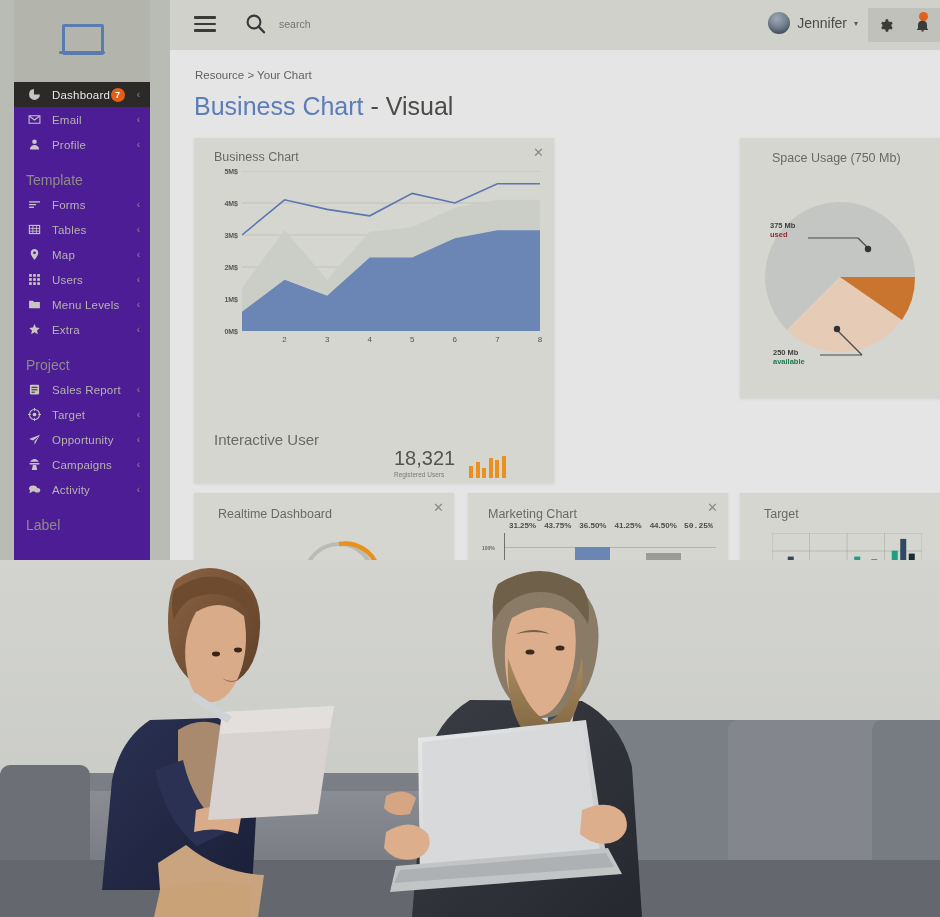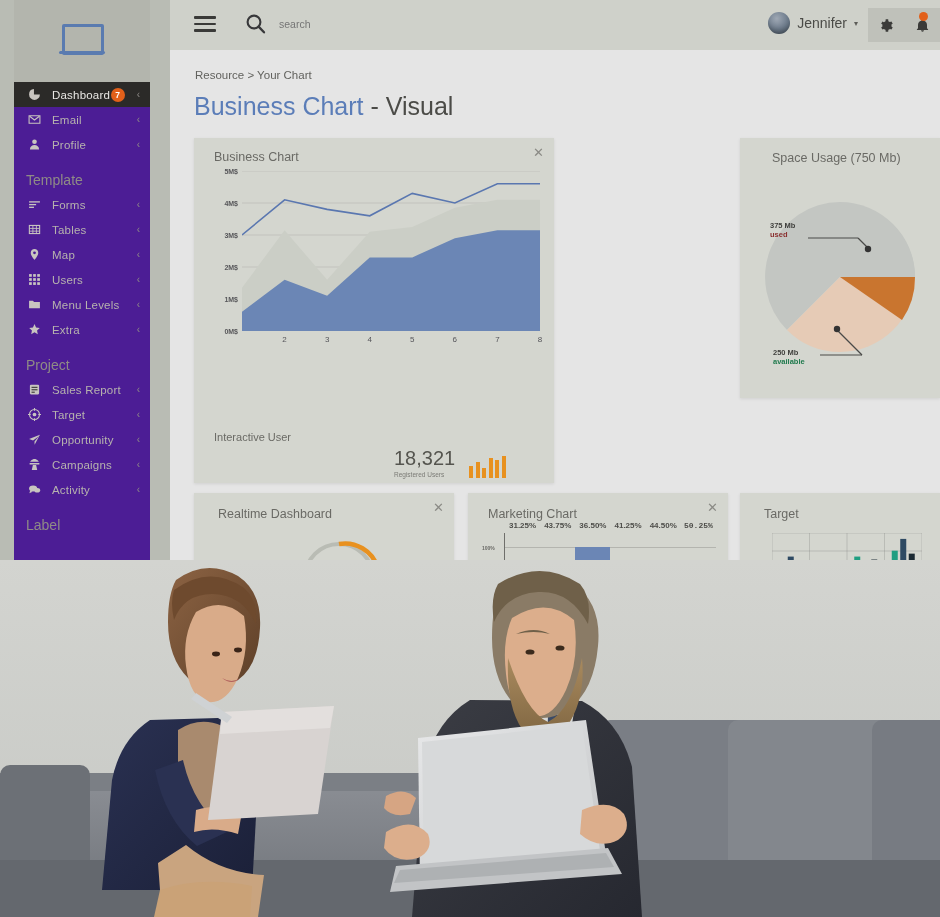--- a/index.html
+++ b/index.html
@@ -60,21 +60,21 @@
   #card-business .card-title{position:absolute;left:20px;top:12px;}
   .chart-wrap{position:absolute;left:10px;top:33px;width:340px;height:190px;}
   .y-labels{position:absolute;left:0;top:0;width:34px;height:160px;}
   .y-lab{position:absolute;right:0;font-size:7px;color:#57575a;font-weight:bold;transform:translateY(-50%);}
   .plot{position:absolute;left:38px;top:0;right:4px;height:160px;}
   .plot svg{display:block;width:100%;height:100%;}
   .x-labels{position:absolute;left:38px;right:4px;top:164px;height:14px;}
   .x-lab{position:absolute;font-size:8px;color:#55555a;transform:translateX(-50%);}
 
   .blurb{position:absolute;left:20px;top:258px;width:320px;font-size:9.3px;line-height:1.5;color:#6e6e69;}
-  .iu-title{position:absolute;left:20px;top:293px;font-size:11px;color:#6a6a65;}
+  .iu-title{position:absolute;left:20px;top:293px;font-size:15px;color:#6a6a65;}
   .stat{position:absolute;top:310px;display:flex;align-items:flex-end;gap:14px;}
   .stat-num{font-size:20px;color:#55554f;line-height:1;}
   .stat-sub{font-size:6.5px;color:#7b7b76;margin-top:3px;}
   .spark{display:flex;align-items:flex-end;gap:2.5px;height:22px;}
   .spark i{display:block;width:4px;background:#e8911f;}
 
   
   #card-space{left:570px;top:88px;width:200px;height:260px;}
   #card-space .card-title{position:absolute;left:32px;top:13px;}
   .pie-holder{position:absolute;left:0;top:34px;width:200px;height:210px;}
@@ -431,21 +431,21 @@
               <div class="mk-bar" style="height: 24.2778px; background: rgb(107, 134, 181);"></div>
             </div>
             <div class="mk-col" style="left: 33.3333%; width: 16.6667%;">
               <div class="mk-pct">36.50%</div>
               <div class="mk-bar" style="height: 38.3333px; background: rgb(107, 134, 181);"></div>
             </div>
             <div class="mk-col" style="left: 50%; width: 16.6667%;">
               <div class="mk-pct">41.25%</div>
               <div class="mk-bar" style="height: 16.6111px; background: rgb(156, 156, 151);"></div>
             </div>
-            <div class="mk-col" style="left: 66.6667%; width: 16.6667%;">
+            <div class="mk-col" style="left: 66.6667%; width: 16.6667%; justify-content: center;">
               <div class="mk-pct">44.50%</div>
               <div class="mk-bar" style="height: 12.7778px; background: rgb(156, 156, 151);"></div>
             </div>
             <div class="mk-col" style="left: 83.3333%; width: 16.6667%; font-family: Liberation Mono, monospace;">
               <div class="mk-pct">50.25%</div>
               <div class="mk-bar" style="height: 10.2222px; background: rgb(107, 134, 181);"></div>
             </div>
           </div>
       </div>
     </div>

